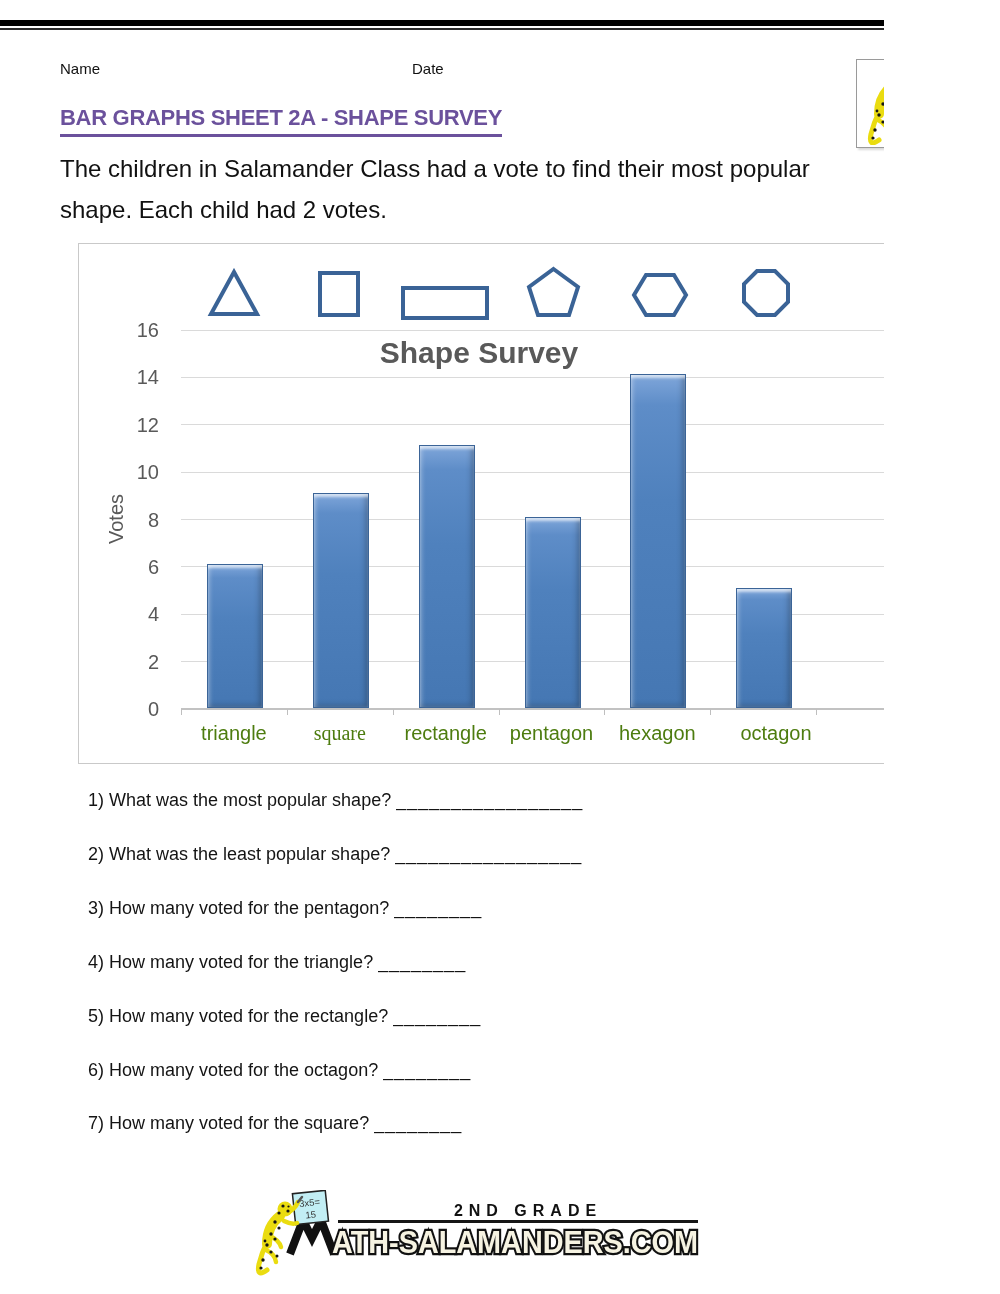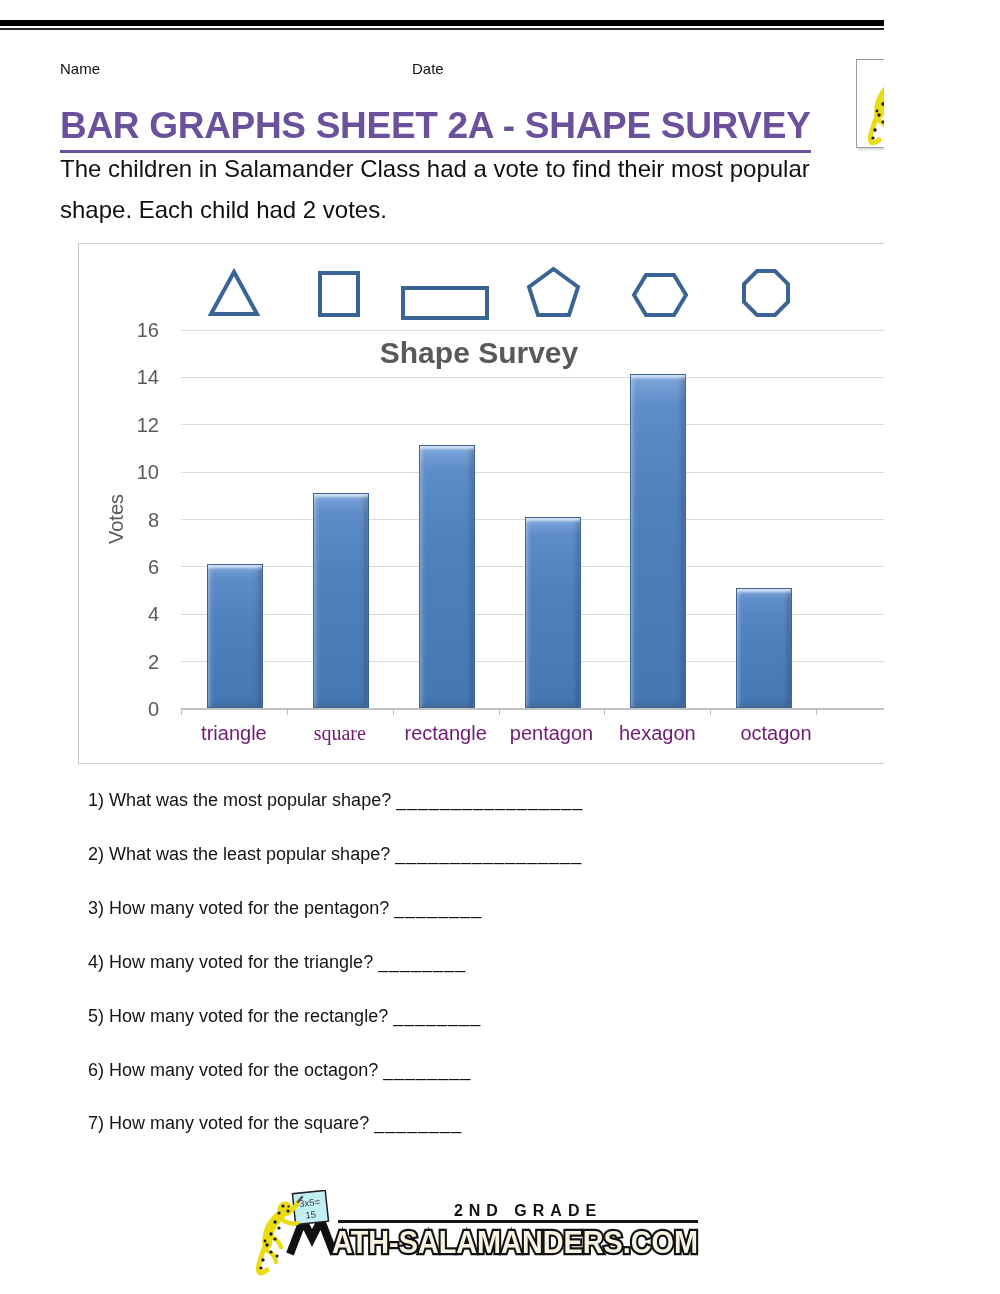--- a/index.html
+++ b/index.html
@@ -7,21 +7,21 @@
     position:relative; width:884px; height:1294px; background:#ffffff;
     font-family:"Liberation Sans", sans-serif; overflow:hidden;
   }
   .toprule{position:absolute; left:0; top:20px; width:1000px; height:6px; background:#000;}
   .toprule2{position:absolute; left:0; top:28px; width:1000px; height:2px; background:#2a2a2a;}
   .name-label{position:absolute; left:60px; top:60px; font-size:15px; color:#111;}
   .date-label{position:absolute; left:412px; top:60px; font-size:15px; color:#111;}
   .corner-logo{position:absolute; left:856px; top:59px; width:112px; height:87px;
     border:1px solid #9a9a9a; background:#fff; box-shadow:2px 2px 2px rgba(0,0,0,.15);}
   .page-title{position:absolute; left:60px; top:105px; margin:0;
-    font-size:37px; font-weight:bold; letter-spacing:-0.3px; color:#6B519C;
+    font-size:22px; font-weight:bold; letter-spacing:-0.3px; color:#6B519C;
     border-bottom:3px solid #6B519C; padding-bottom:3px; display:inline-block;}
   .intro{position:absolute; left:60px; top:148px; width:880px; margin:0;
     font-size:24px; color:#111; line-height:41px; white-space:pre-line;}
   
   .chart-box{position:absolute; left:58px; top:243px; width:861px; height:519px;
     border:1px solid #c9c9c9; background:#fff;margin-left:20px;}
   .chart-title{position:absolute; left:140px; top:92px; width:520px; text-align:center;
     font-size:30px; font-weight:bold; color:#595959;}
   .votes-label{position:absolute; left:-2px; top:263px; width:80px; height:24px;
     text-align:center; font-size:20px; color:#595959; transform:rotate(-90deg);}
@@ -31,21 +31,21 @@
   .ytick{position:absolute; left:18px; width:62px; text-align:right;
     font-size:20px; color:#595959;}
   .xtick{position:absolute; width:1px; height:6px; background:#bfbfbf; top:379px;}
   .bar{position:absolute; bottom:1px; width:54px;
     background:linear-gradient(180deg,#7fa6da 0%,#5e8dc8 9%,#4f81bd 38%,#4577b3 100%);
     border:1px solid #3b6497;
     box-shadow:inset 0 4px 3px -1px rgba(255,255,255,.65),
                inset 3px 0 4px -1px rgba(255,255,255,.3),
                inset -4px -3px 6px -2px rgba(0,0,0,.3);}
   .xlabel{position:absolute; width:120px; text-align:center; top:478px;
-    font-size:20px; color:#701a75;}
+    font-size:20px; color:#4d7c0f;}
   .shape-icon{position:absolute;}
   
   .questions{position:absolute; left:88px; top:0; width:860px;}
   .qrow{position:absolute; left:0; font-size:18px; color:#141414; white-space:nowrap;}
   .qblank{letter-spacing:1px;}
   
   .footer-logo{position:absolute; left:250px; top:1190px;}
 </style>
 </head>
 <body>

